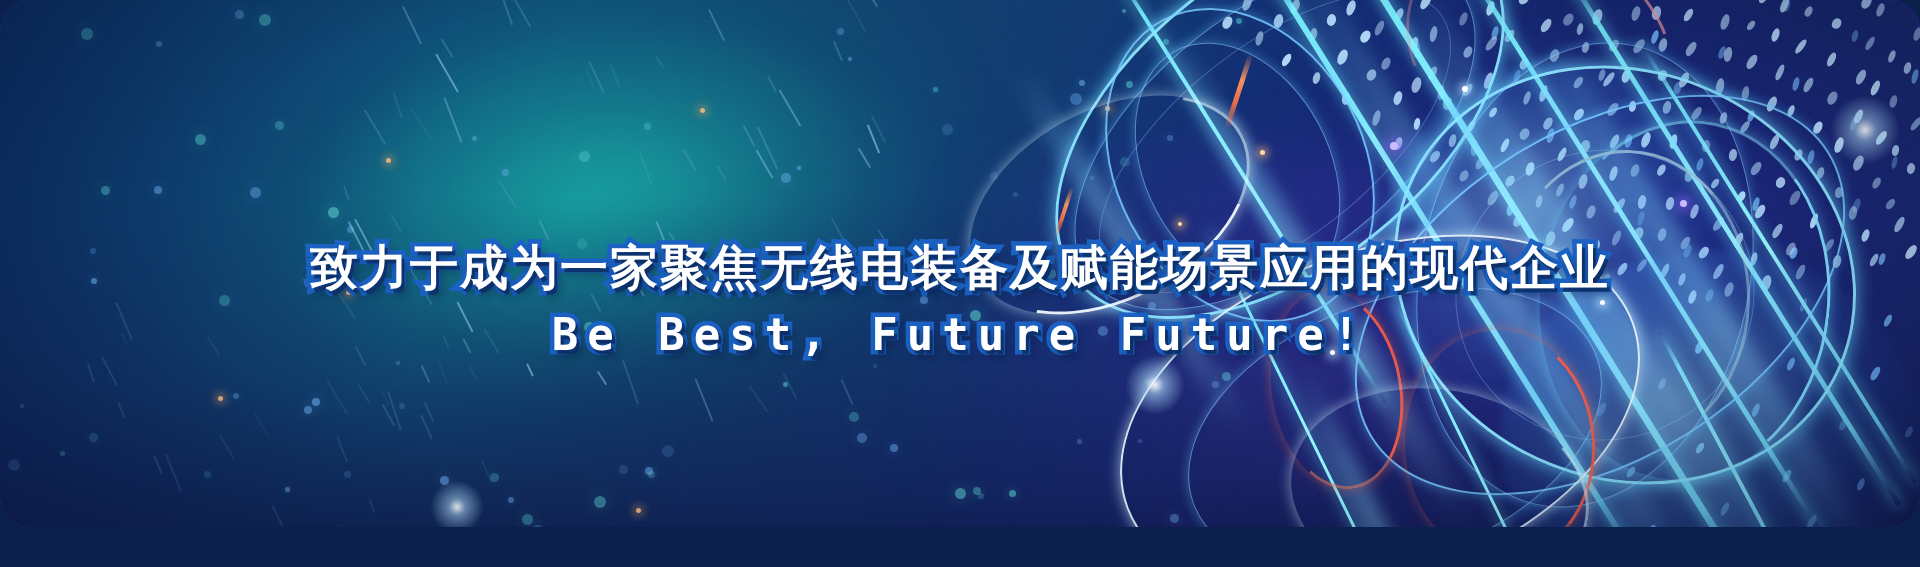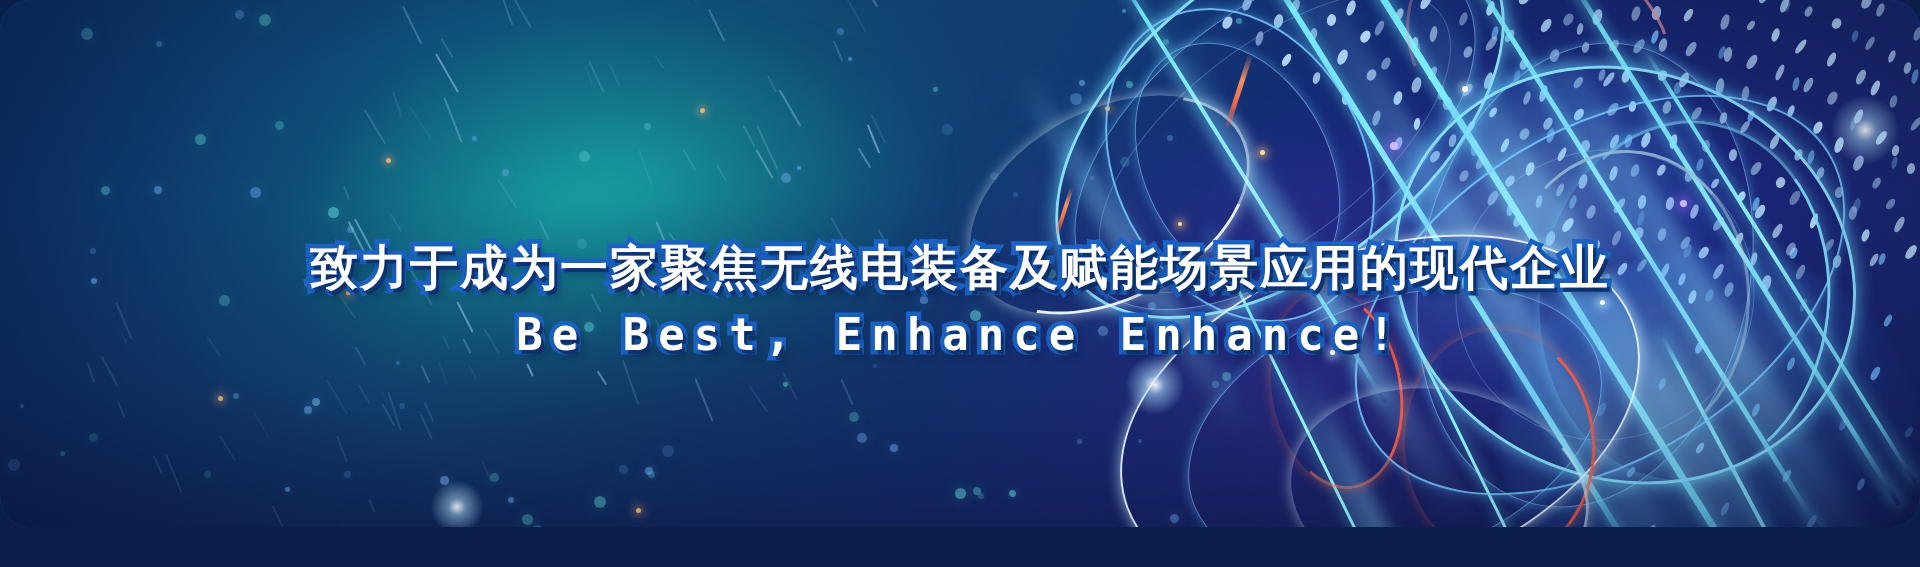--- a/index.html
+++ b/index.html
@@ -745,16 +745,16 @@
     <div class="star violet" style="left:1680px;top:200px;width:7px;height:7px;"></div>
     <div class="flare" style="left:1125px;top:355px;width:60px;height:60px;"></div>
     <div class="flare" style="left:1830px;top:95px;width:70px;height:70px;"></div>
     <div class="flare" style="left:430px;top:480px;width:54px;height:54px;"></div>
   </div>
 
   <div class="bg-vignette"></div>
 
   <div class="text-block">
     <div class="headline-cn">致力于成为一家聚焦无线电装备及赋能场景应用的现代企业</div>
-    <div class="headline-en">Be Best, Enhance Enhance!</div>
+    <div class="headline-en">Be Best, Future Future!</div>
   </div>
 
 </div>
 
 </body></html>

